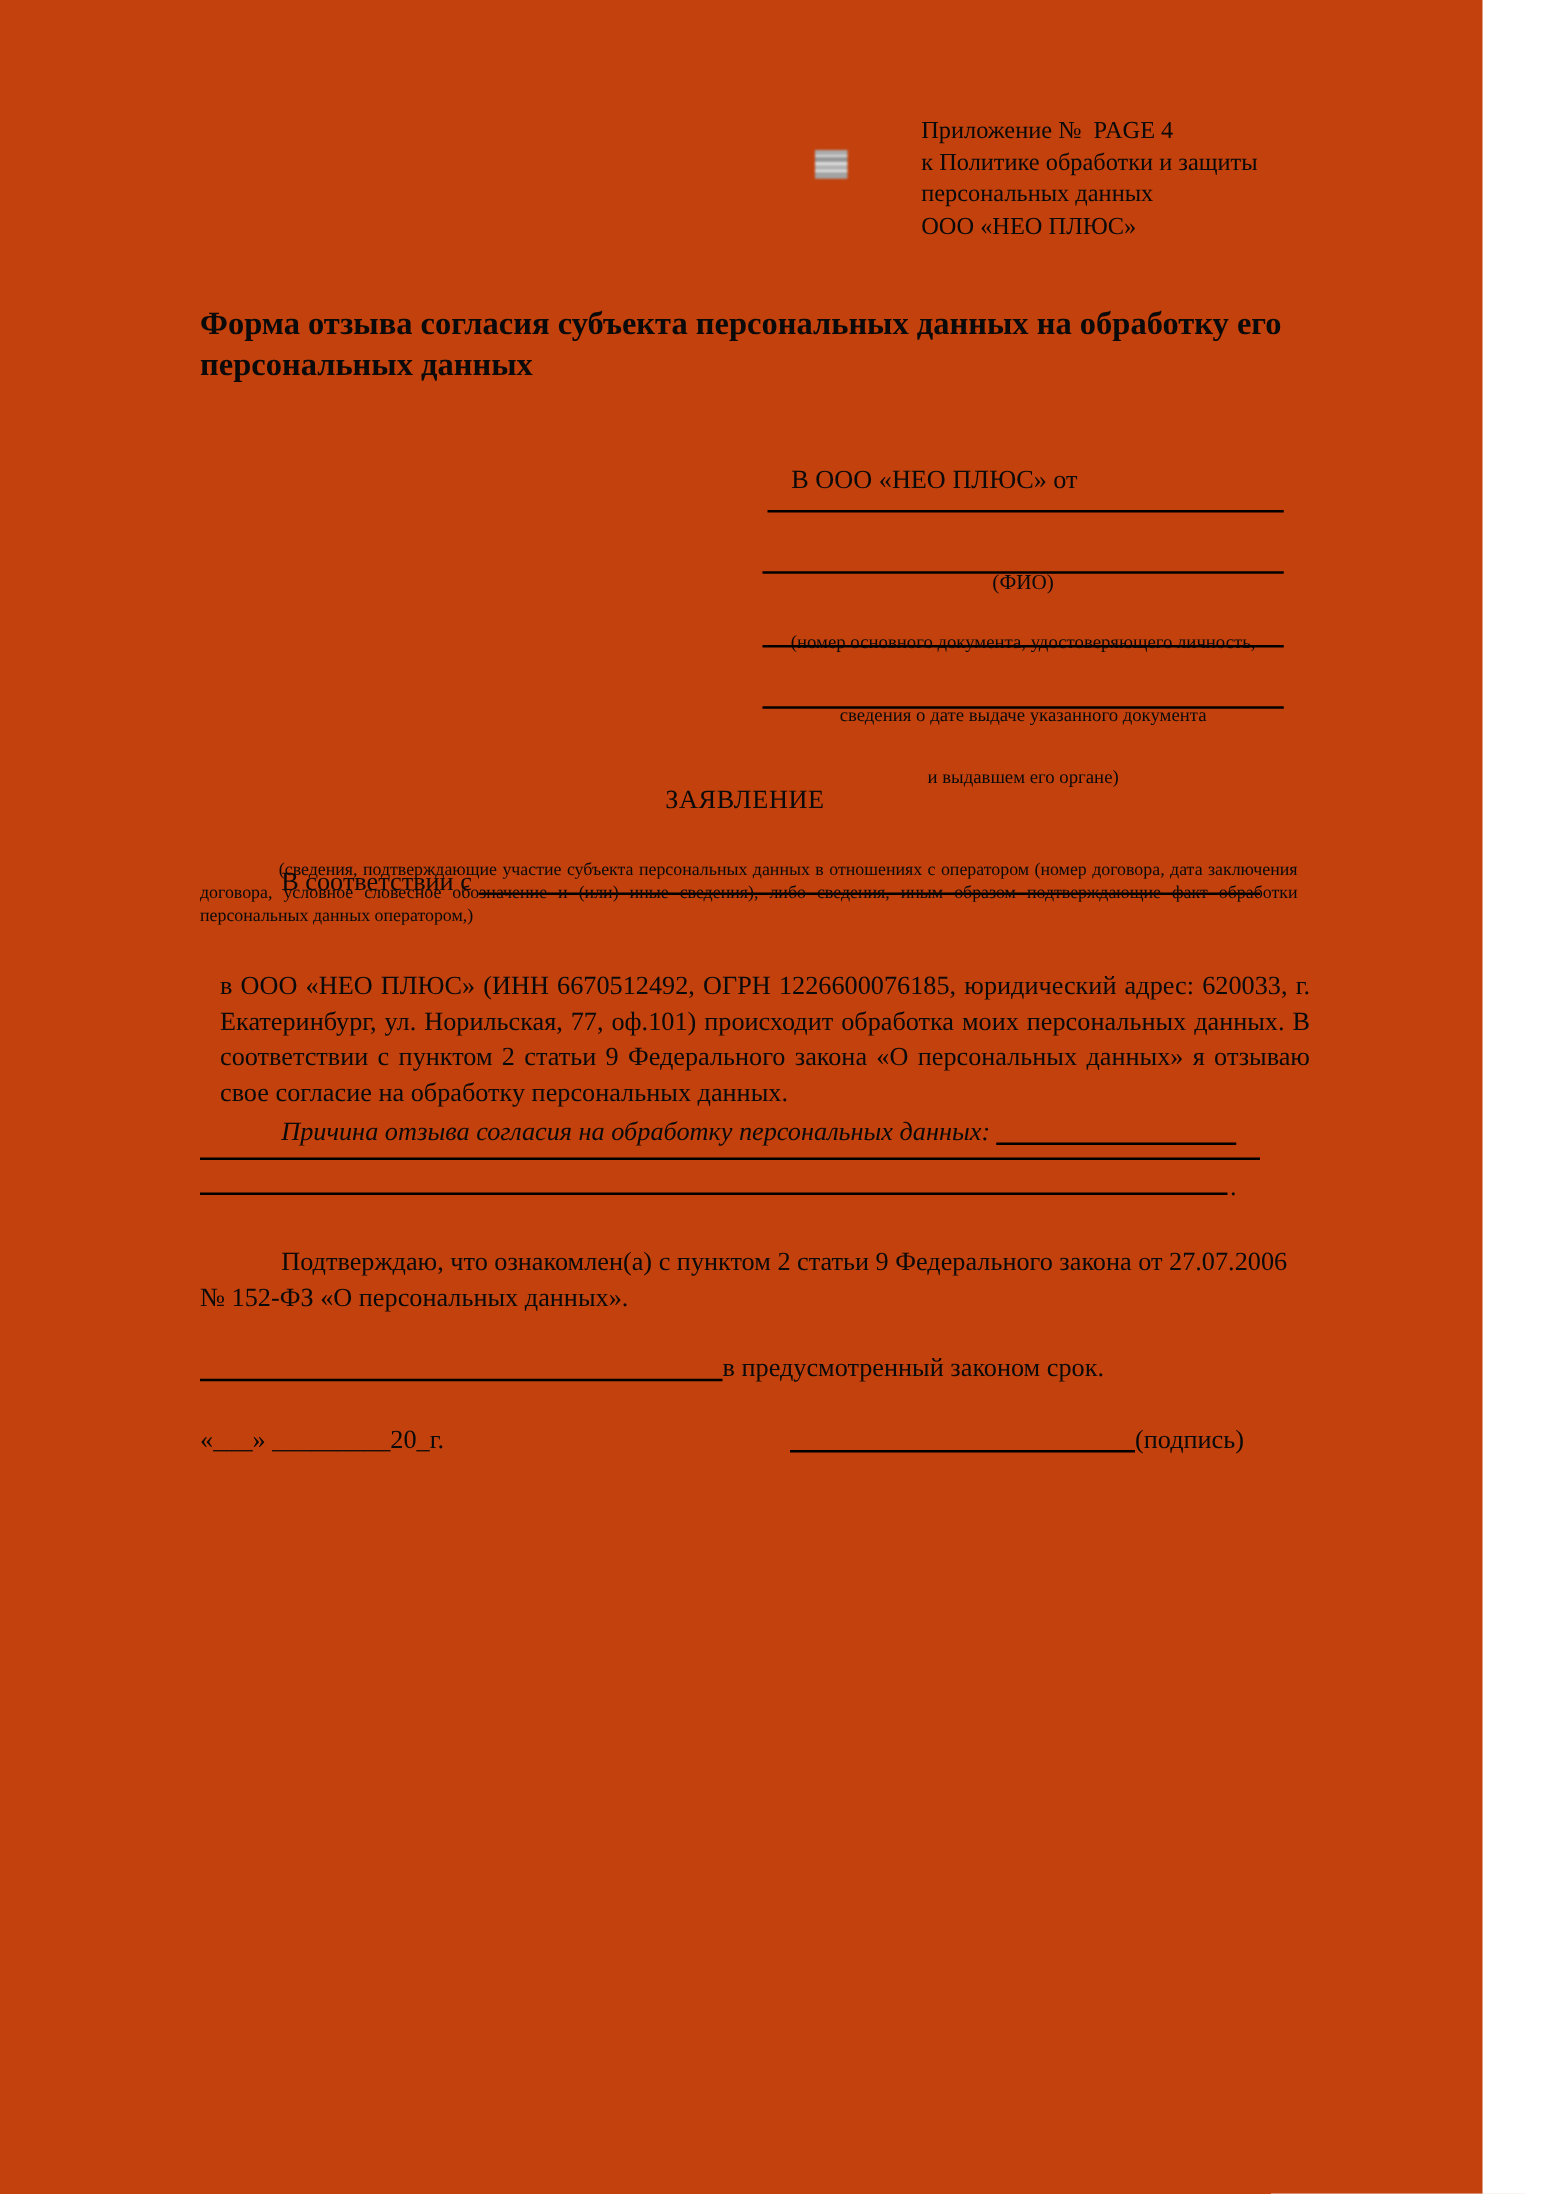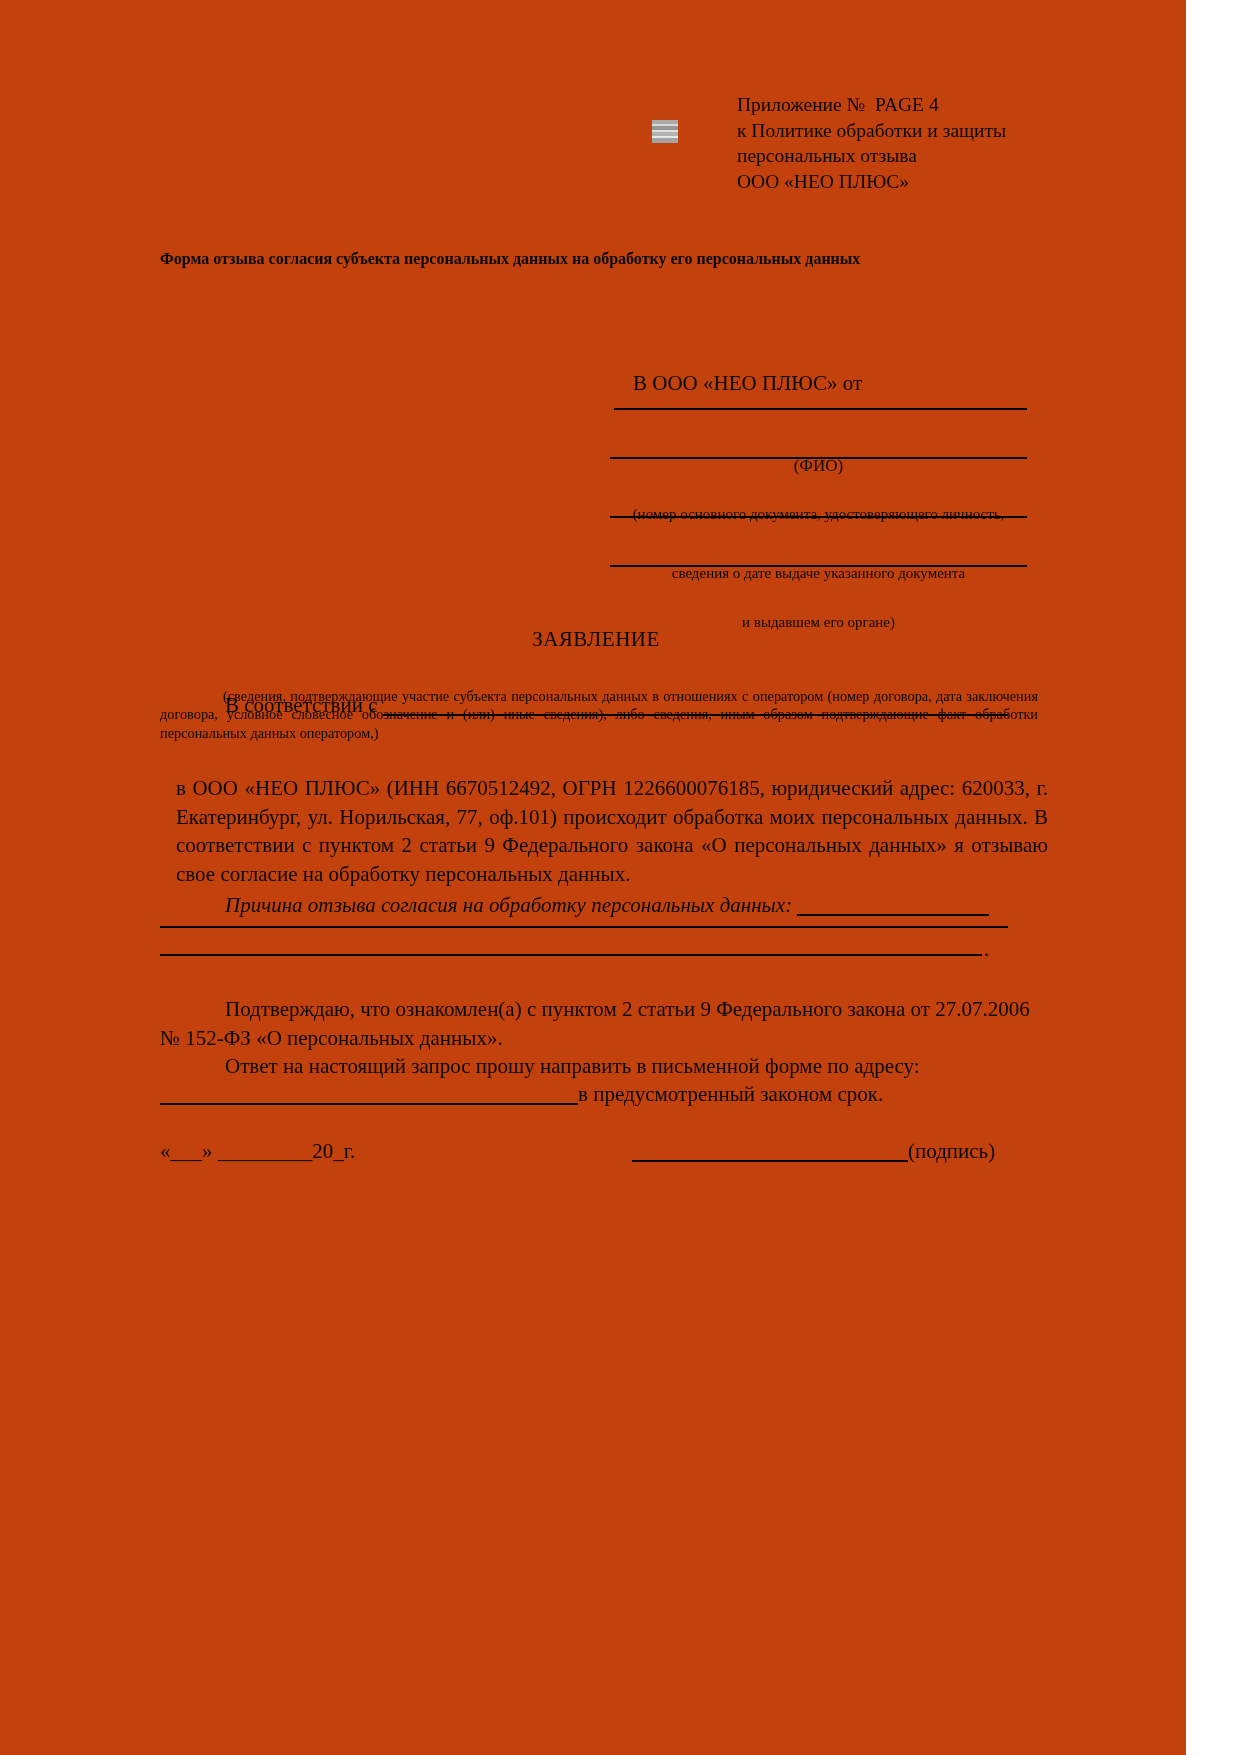--- a/index.html
+++ b/index.html
@@ -20,21 +20,21 @@
   }
   .artifact{
     left:652px;top:120px;width:26px;height:23px;
     background:repeating-linear-gradient(180deg,
       #ababab 0 4px,#d8d8d8 4px 6px,#979797 6px 10px,
       #dedede 10px 12px,#b3b3b3 12px 16px,#e6e6e6 16px 18px,#a3a3a3 18px 23px);
     filter:blur(0.7px);
   }
   .doc-title{
     left:160px;top:242px;width:876px;
-    font-size:16px;font-weight:bold;line-height:33px;
+    font-size:26px;font-weight:bold;line-height:33px;
   }
   .to-line{left:633px;top:371px;font-size:21px;}
   .hline{border-top:2px solid #000;height:0;}
   .fio-line{left:614px;top:408px;width:413px;}
   .fld-line{left:610px;top:0;width:417px;}
   .fld-caption{
     left:610px;width:417px;text-align:center;
     font-size:15px;line-height:19px;margin-top:44px;
   }
   .fio-caption{font-size:17px;}
@@ -65,21 +65,21 @@
   .footer-sign{left:632px;top:1139px;font-size:21px;}
 </style>
 </head>
 <body>
 
 <div class="page">
 
   <div class="abs header-note">
     <div class="pre">Приложение №  PAGE 4</div>
     <div class="pre">к Политике обработки и защиты</div>
-    <div class="pre">персональных отзыва</div>
+    <div class="pre">персональных данных</div>
     <div class="pre">ООО «НЕО ПЛЮС»</div>
   </div>
 
   <div class="abs artifact"></div>
 
   <div class="abs doc-title">Форма отзыва согласия субъекта персональных данных на обработку его персональных данных</div>
 
   <div class="abs to-line">В ООО «НЕО ПЛЮС» от</div>
 
   <div class="abs hline fio-line"></div>
@@ -109,21 +109,20 @@
     <span>Причина отзыва согласия на обработку персональных данных:</span>
     <span class="ublank" style="width:192px;"></span>
   </div>
 
   <div class="abs hline blank-1"></div>
   <div class="abs hline blank-2"></div>
   <div class="abs period">.</div>
 
   <div class="abs confirm-para body-text">Подтверждаю, что ознакомлен(а) с пунктом 2 статьи 9 Федерального закона от 27.07.2006 № 152-ФЗ «О персональных данных».</div>
 
-  <div class="abs reply-para body-text">Ответ на настоящий запрос прошу направить в письменной форме по адресу:</div>
 
   <div class="abs address-row body-text">
     <span class="ublank" style="width:418px;"></span><span>в предусмотренный законом срок.</span>
   </div>
 
   <div class="abs footer-date">«___» _________20_г.</div>
   <div class="abs footer-sign">
     <span class="ublank" style="width:276px;"></span><span>(подпись)</span>
   </div>
 

